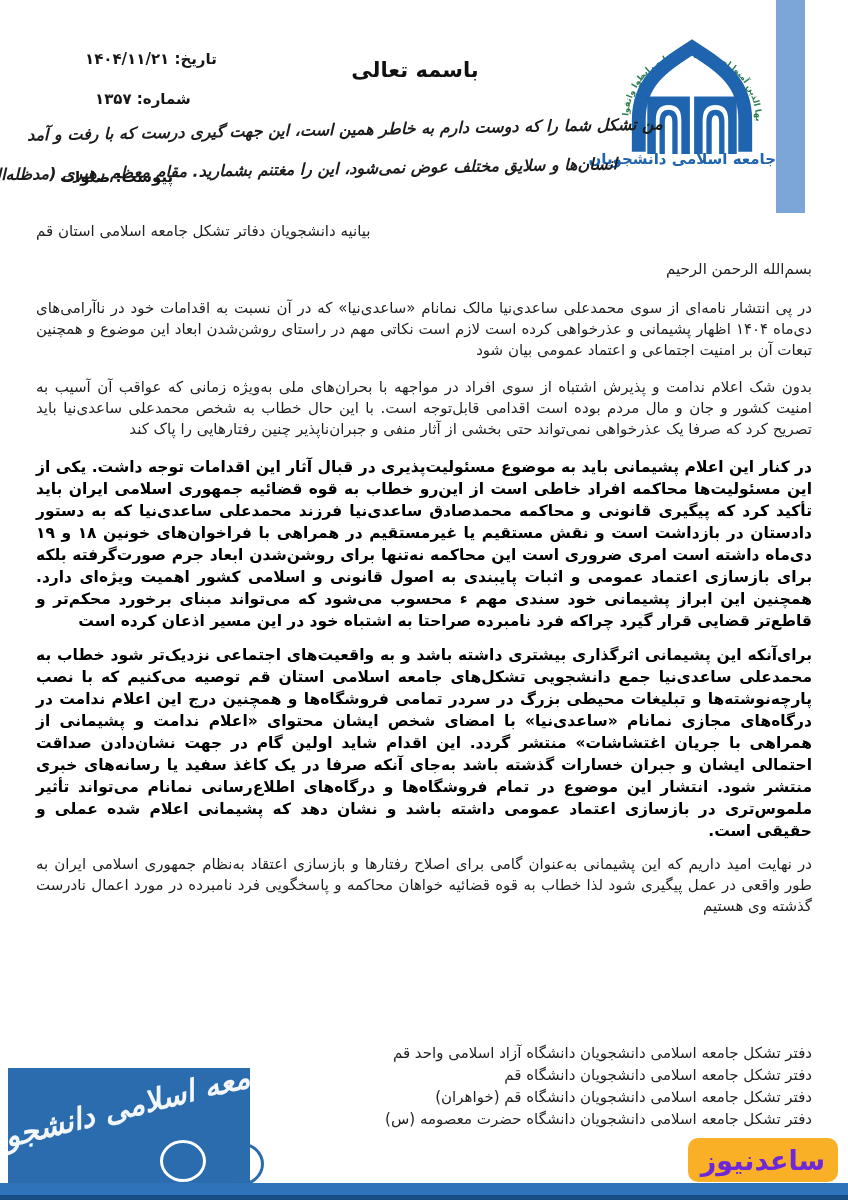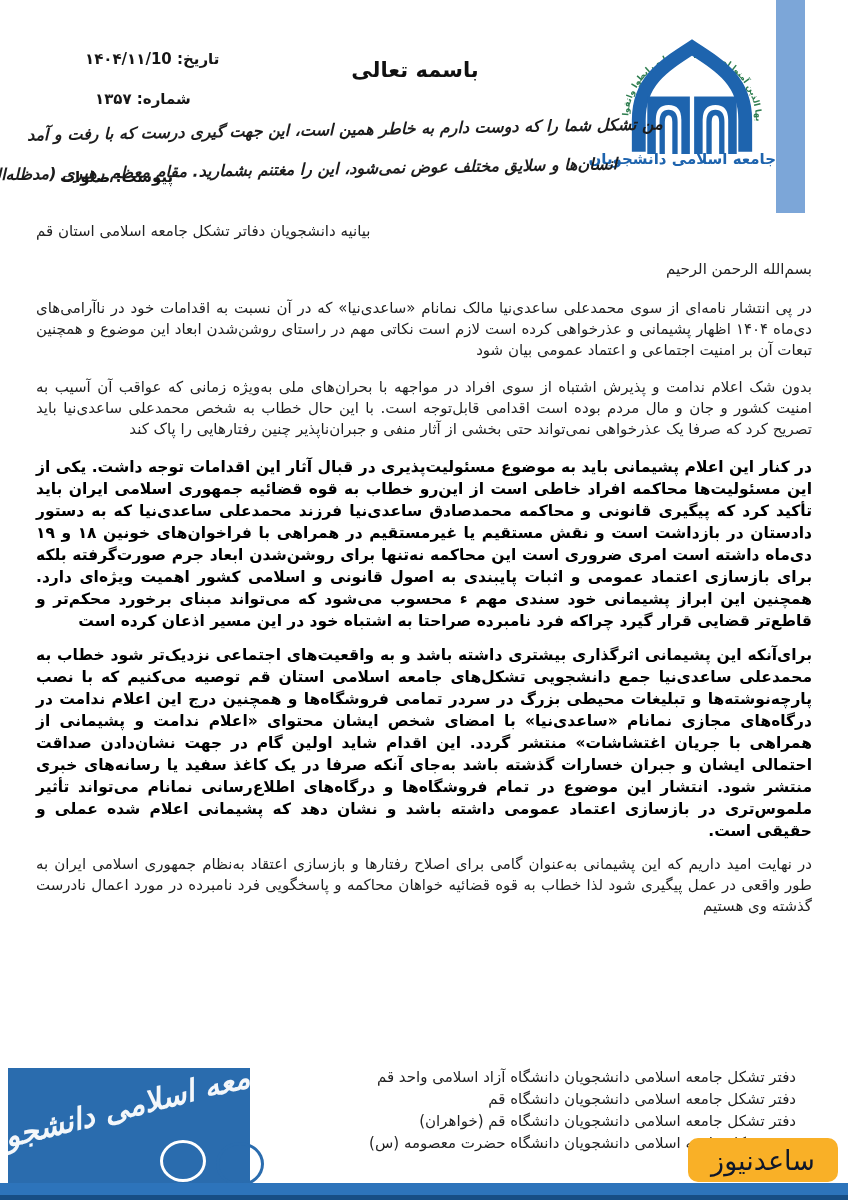--- a/index.html
+++ b/index.html
@@ -23,38 +23,38 @@
     font-size:16px;white-space:nowrap;transform:rotate(-1deg);}
   #quote-1{right:185px;top:120px;}
   #quote-2{right:231px;top:160px;}
   
   .doc-body{position:absolute;top:222px;left:36px;width:776px;direction:rtl;}
   .doc-title{font-size:15px;margin:0 3px 20px 0;font-weight:normal;text-align:left;}
   .bismillah{font-size:15px;margin:0 0 20px 0;text-align:right;}
   .para{font-size:15px;line-height:21px;margin:0 0 16px 0;
     text-align:justify;text-align-last:right;color:#1f1f1f;}
   .para.bold{font-weight:700;color:#000;line-height:22px;margin-bottom:12px;font-size:15.5px;}
-  .sig-block{position:absolute;top:1042px;left:20px;width:776px;direction:rtl;margin-top:24px;}
+  .sig-block{position:absolute;top:1042px;left:36px;width:776px;direction:rtl;}
   .sig-line{font-size:15px;line-height:22px;text-align:right;color:#1f1f1f;}
   
   .callig-box{position:absolute;left:8px;top:1068px;width:242px;height:117px;
     background:#2a6cae;overflow:hidden;}
   .callig-text{position:absolute;left:-8px;top:18px;width:280px;
     font-size:30px;font-style:italic;font-weight:bold;color:#ffffff;
     direction:rtl;white-space:nowrap;transform:rotate(-14deg);opacity:.95;}
   .callig-ring-in{position:absolute;left:160px;top:1140px;width:40px;height:36px;
     border:3px solid #ffffff;border-radius:50%;}
   .callig-ring-out{position:absolute;left:216px;top:1142px;width:42px;height:38px;
     border:3px solid #2a6cae;border-radius:50%;background:transparent;}
   .footer-bar{position:absolute;left:0;top:1183px;width:848px;height:17px;
     background:linear-gradient(to bottom,#2d74bb 0 72%,#174e85 72% 100%);}
   .watermark{position:absolute;left:688px;top:1138px;width:150px;height:44px;
     background:#f9b027;border-radius:10px;display:flex;align-items:center;justify-content:center;
     z-index:5;}
-  .watermark span{font-size:27px;font-weight:normal;color:#0f172a;direction:rtl;line-height:1;}
+  .watermark span{font-size:27px;font-weight:bold;color:#6d28d9;direction:rtl;line-height:1;}
 </style>
 </head>
 <body>
 
 <div class="page" dir="rtl">
 
   <div class="right-accent-bar"></div>
 
   <div class="logo-wrap">
     <svg class="logo-svg" width="150" height="132" viewBox="0 0 140 124">
@@ -71,21 +71,21 @@
       <path d="M36,124 L36,92 Q36,78 48,78 Q60,78 60,92 L60,124 Z" fill="#ffffff"></path>
       <path d="M42,124 L42,94 Q42,85 48,85 Q54,85 54,94 L54,124" fill="none" stroke="#1e64ae" stroke-width="5"></path>
 
       <rect x="72" y="70" width="40" height="54" fill="#1e64ae"></rect>
       <path d="M80,124 L80,92 Q80,78 92,78 Q104,78 104,92 L104,124 Z" fill="#ffffff"></path>
       <path d="M86,124 L86,94 Q86,85 92,85 Q98,85 98,94 L98,124" fill="none" stroke="#1e64ae" stroke-width="5"></path>
     </svg>
     <div class="logo-name">جامعه اسلامی دانشجویان</div>
   </div>
 
-  <div class="hfield" id="field-date">تاریخ: ۱۴۰۴/۱۱/10</div>
+  <div class="hfield" id="field-date">تاریخ: ۱۴۰۴/۱۱/۲۱</div>
   <div class="hfield" id="field-number">شماره: ۱۳۵۷</div>
   <div class="hfield" id="field-attachment">پیوست: صلوات</div>
 
   <div class="besmeh">باسمه تعالی</div>
 
   <div class="quote" id="quote-1">من تشکل شما را که دوست دارم به خاطر همین است، این جهت گیری درست که با رفت و آمد</div>
   <div class="quote" id="quote-2">انسان‌ها و سلایق مختلف عوض نمی‌شود، این را مغتنم بشمارید. مقام معظم رهبری (مدظله‌العالی)</div>
 
   <div class="doc-body">
     <p class="doc-title">بیانیه دانشجویان دفاتر تشکل جامعه اسلامی استان قم</p>

